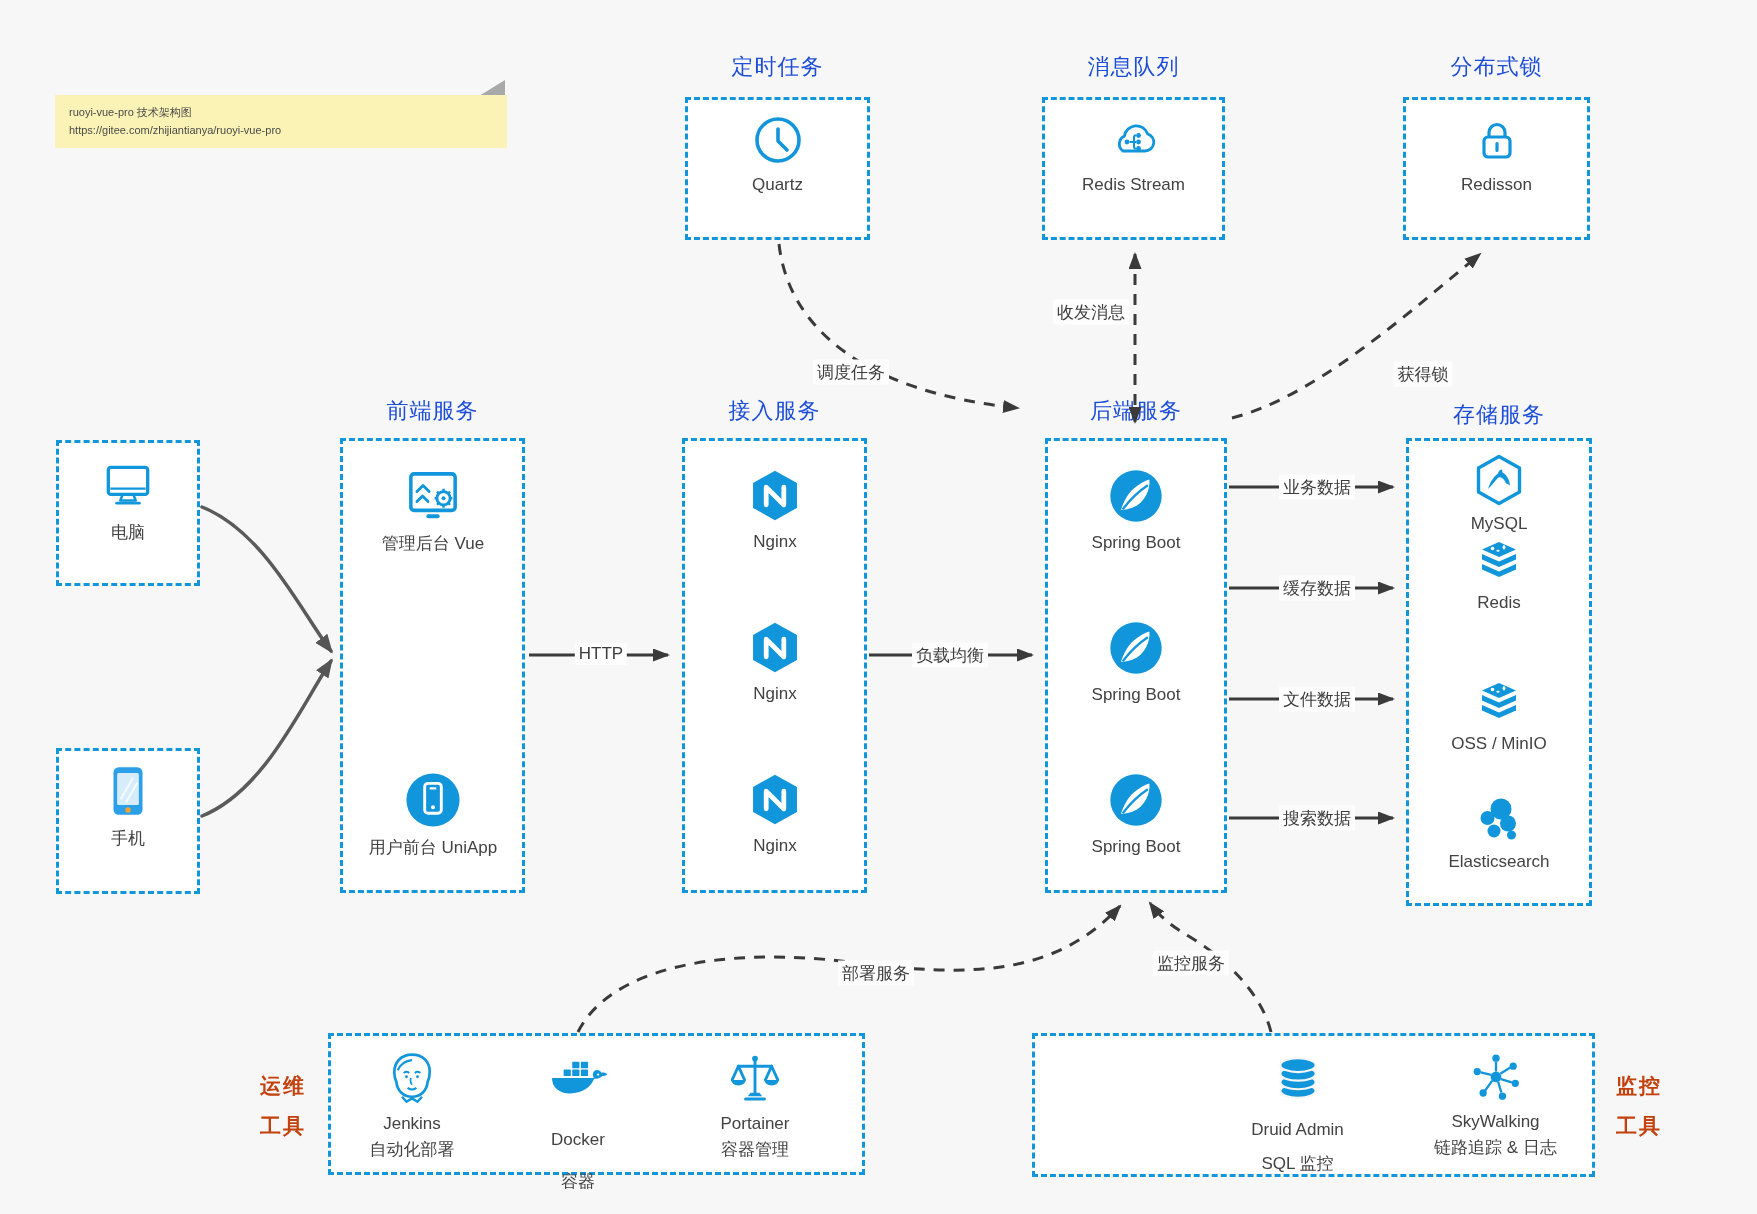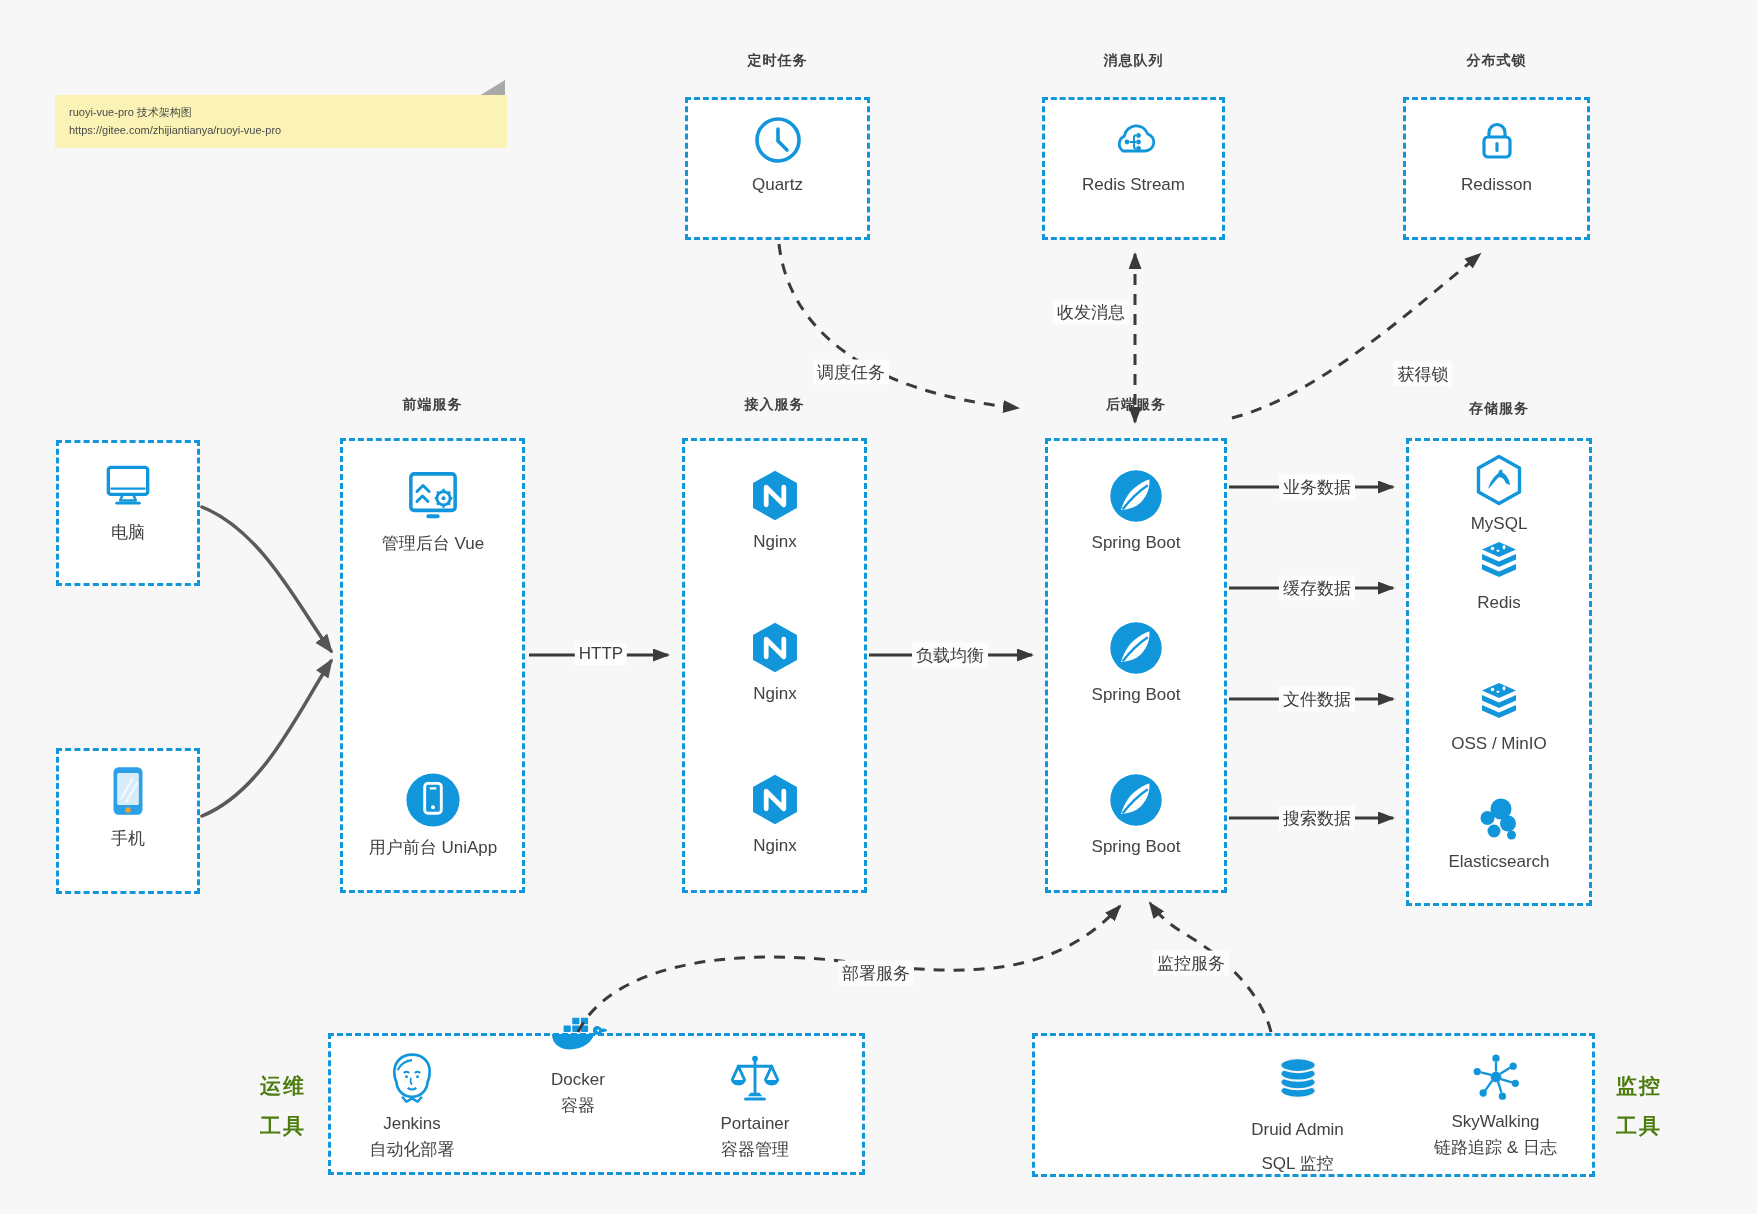--- a/index.html
+++ b/index.html
@@ -10,38 +10,38 @@
   .note{
     position:absolute;left:55px;top:95px;width:452px;box-sizing:border-box;
     background:#faf3b5;color:#4a4a4a;font-size:11px;line-height:1.6;
     padding:9px 14px;z-index:2;
   }
   .note-fold{
     position:absolute;left:479px;top:80px;width:0;height:0;z-index:2;
     border-left:26px solid transparent;border-bottom:16px solid #a9a9a9;
   }
   .sec-title{
-    position:absolute;font-size:14px;font-weight:bold;color:#404040;
+    position:absolute;font-size:22px;font-weight:normal;color:#1d4ed8;
     text-align:center;z-index:2;letter-spacing:1px;
   }
   .dash-box{
     position:absolute;box-sizing:border-box;border:3px dashed #1296db;
     background:#ffffff;z-index:1;
   }
   .item{
     position:absolute;display:flex;flex-direction:column;align-items:center;
     gap:6px;z-index:2;text-align:center;
   }
   .ilabel{font-size:17px;color:#424242;line-height:1.35;white-space:nowrap;}
   .chip{
     position:absolute;transform:translate(-50%,-50%);background:#fdfdfd;
     color:#3d3d3d;font-size:17px;padding:1px 4px;white-space:nowrap;z-index:3;
   }
   .side-label{
-    position:absolute;width:66px;font-size:21px;font-weight:bold;color:#4d7c0f;
+    position:absolute;width:66px;font-size:21px;font-weight:bold;color:#c2410c;
     text-align:center;line-height:40px;z-index:2;letter-spacing:2px;
   }
   svg.overlay{position:absolute;left:0;top:0;z-index:2;pointer-events:none;}
   svg.ic{display:block;}
 </style>
 </head>
 <body>
 
 <div class="canvas">
 
@@ -326,21 +326,21 @@
     <span style="display:block">工具</span>
   </div>
   <div class="dash-box" style="left:328px;top:1033px;width:537px;height:142px"></div>
   <div class="item" style="left:332px;top:1048px;width:160px;gap:3px">
     <svg class="ic" width="62" height="62">
         <use href="#sym-jenkins"></use>
       </svg>
     <span class="ilabel">Jenkins</span>
     <span class="ilabel">自动化部署</span>
   </div>
-  <div class="item" style="left:498px;top:1004px;width:160px;gap:3px">
+  <div class="item" style="left:498px;top:1048px;width:160px;gap:19px">
     <svg class="ic" width="62" height="62">
         <use href="#sym-docker"></use>
       </svg>
     <span class="ilabel">Docker</span>
     <span class="ilabel">容器</span>
   </div>
   <div class="item" style="left:675px;top:1048px;width:160px;gap:3px">
     <svg class="ic" width="62" height="62">
         <use href="#sym-portainer"></use>
       </svg>

